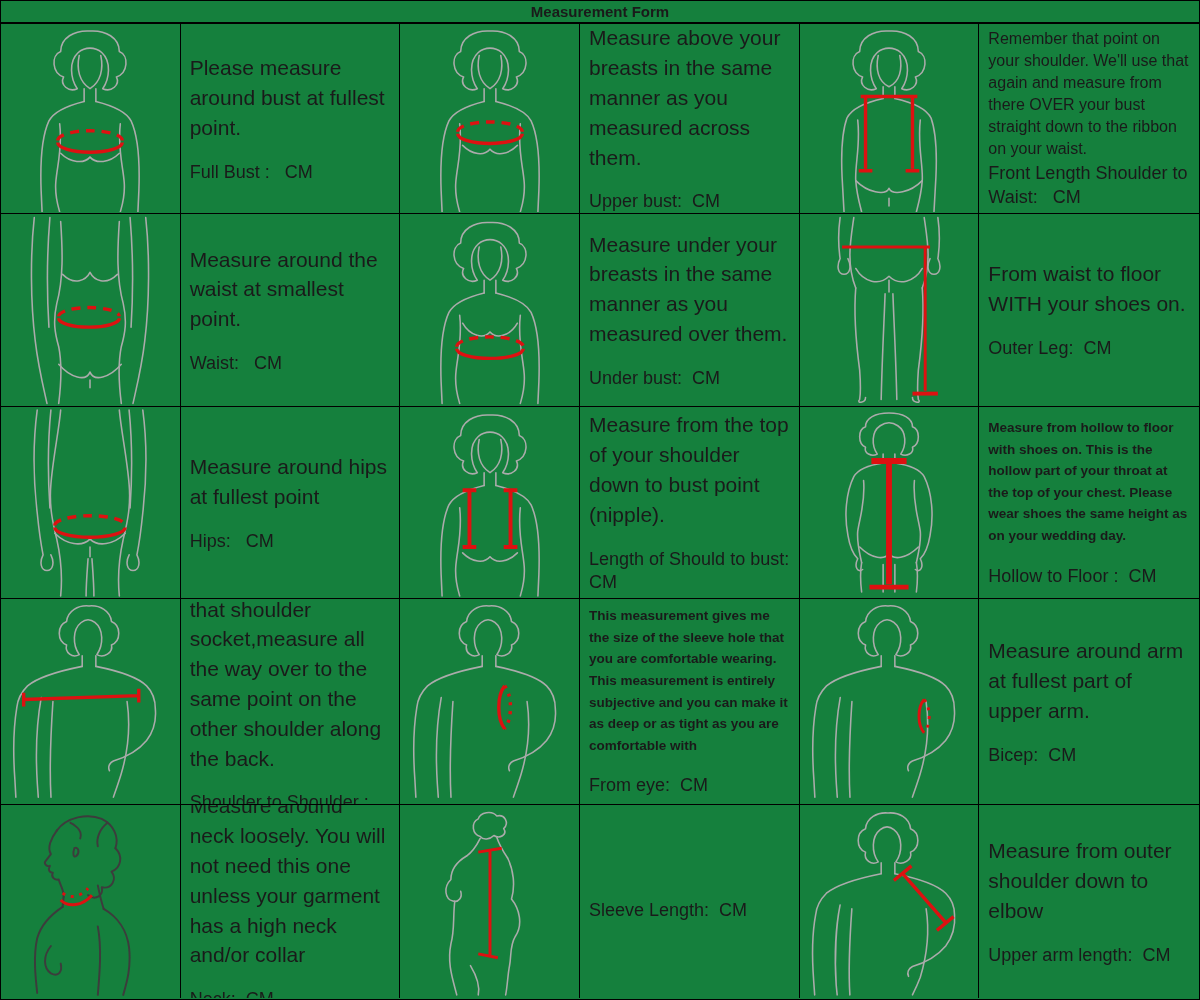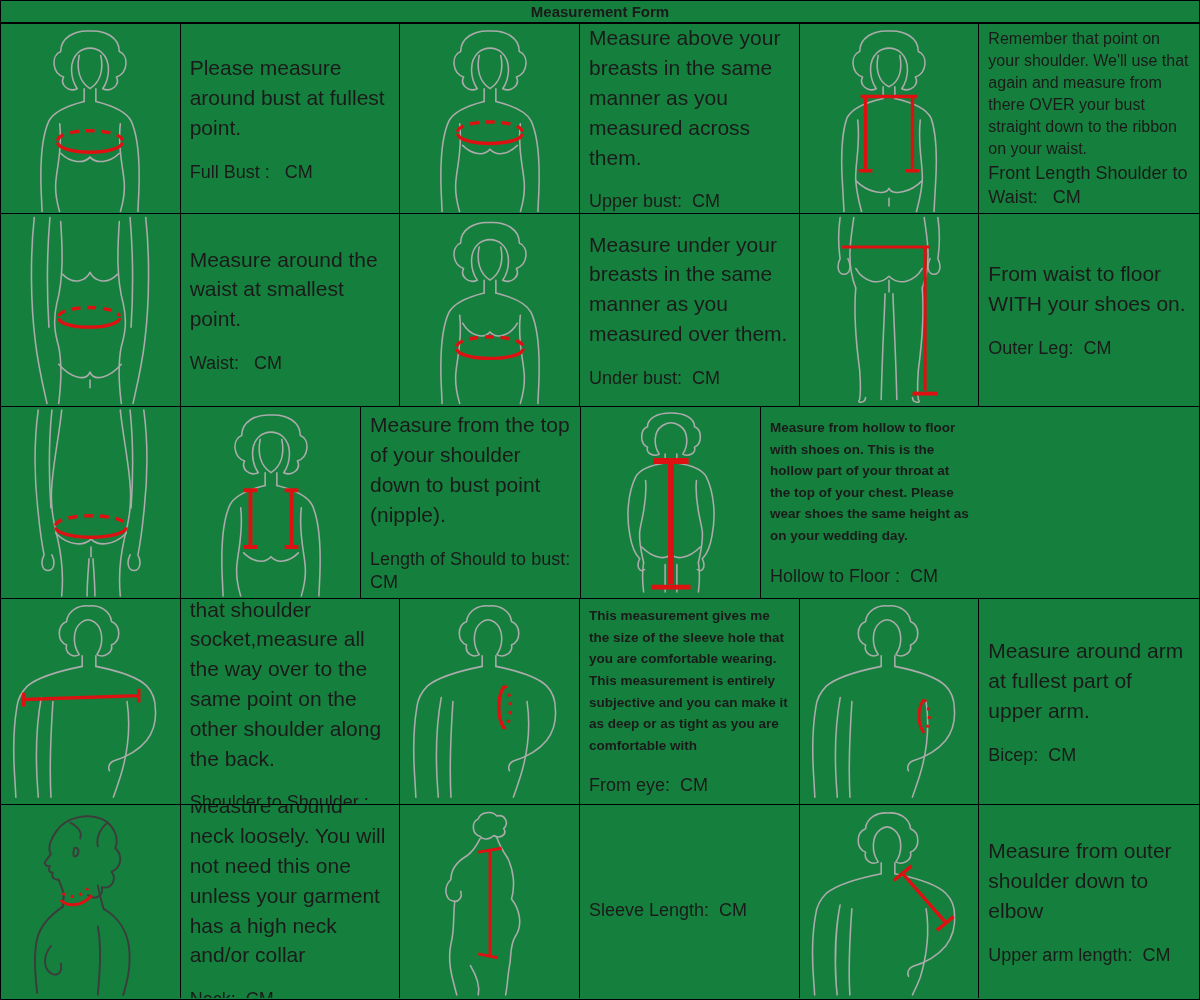--- a/index.html
+++ b/index.html
@@ -140,20 +140,24 @@
         <path class="b" d="M36,0 C32,30 32,70 36,105 C38,125 40,138 42,148 M42,148 C38,156 40,164 46,164 C52,164 54,156 50,148 M50,0 C47,30 47,70 49,100"></path>
         <path class="b" d="M144,0 C148,30 148,70 144,105 C142,125 140,138 138,148 M138,148 C142,156 140,164 134,164 C128,164 126,156 130,148 M130,0 C133,30 133,70 131,100"></path>
         <path class="b" d="M60,0 C58,22 52,50 50,76 C48,98 52,116 56,132 C60,150 62,170 60,190"></path>
         <path class="b" d="M120,0 C122,22 128,50 130,76 C132,98 128,116 124,132 C120,150 118,170 120,190"></path>
         <path class="b" d="M54,126 C66,138 82,140 90,132 M90,132 C98,140 114,138 126,126 M90,140 L90,150"></path>
         <path class="b" d="M88,152 C87,166 86,178 86,190 M92,152 C93,166 94,178 94,190"></path>
         <path class="r" stroke-width="3.5" d="M54,120 A36,10 0 0 0 126,120"></path>
         <path class="r" stroke-width="3.5" stroke-dasharray="9,7" d="M54,118 A36,10 0 0 1 126,118"></path>
       </svg>
     </div>
+    <div class="cell w220 txt">
+      <div class="desc">Measure around hips at fullest point</div>
+      <div class="label">Hips:   CM</div>
+    </div>
     <div class="cell w180">
       <svg class="fig" width="176" height="188" viewBox="0 0 180 190">
         <path class="b" d="M63,52 C51,48 50,30 60,26 C60,12 74,4 90,5 C106,4 120,12 120,26 C130,30 129,48 117,52 C121,60 112,68 103,64 C110,54 112,36 102,27 C95,21 85,21 78,27 C68,36 70,54 77,64 C68,68 59,60 63,52 Z"></path>
         <path class="b" d="M79,30 C76,44 79,57 90,64 C101,57 104,44 101,30"></path>
         <path class="b" d="M84,64 L84,77 M96,64 L96,77"></path>
         <path class="b" d="M84,77 C68,81 53,87 48,97 C41,112 39,140 40,168 L41,190 M96,77 C112,81 127,87 132,97 C139,112 141,140 140,168 L139,190"></path>
         <path class="b" d="M59,100 C62,126 56,144 55,160 C54,174 57,183 59,190 M121,100 C118,126 124,144 125,160 C126,174 123,183 121,190"></path>
         <path class="b" d="M62,146 C72,156 84,157 90,150 M90,150 C96,157 108,156 118,146"></path>
         <path class="r" stroke-width="4" d="M69,82 L69,140 M62,82 L76,82 M62,140 L76,140 M111,82 L111,140 M104,82 L118,82 M104,140 L118,140"></path>
       </svg>

